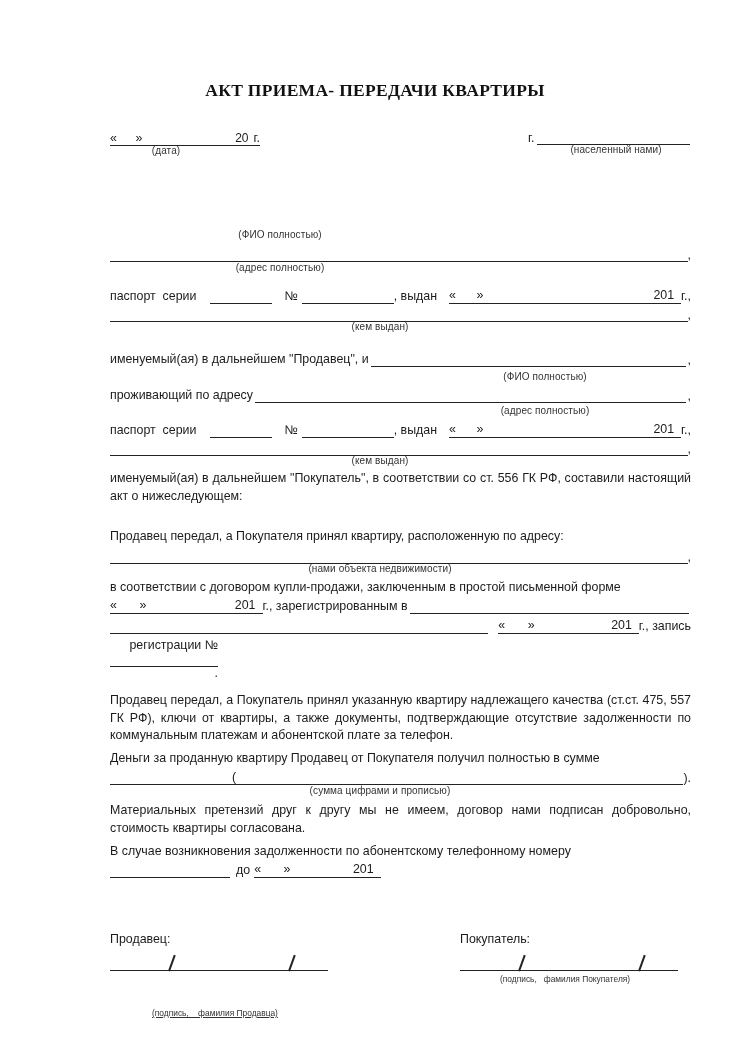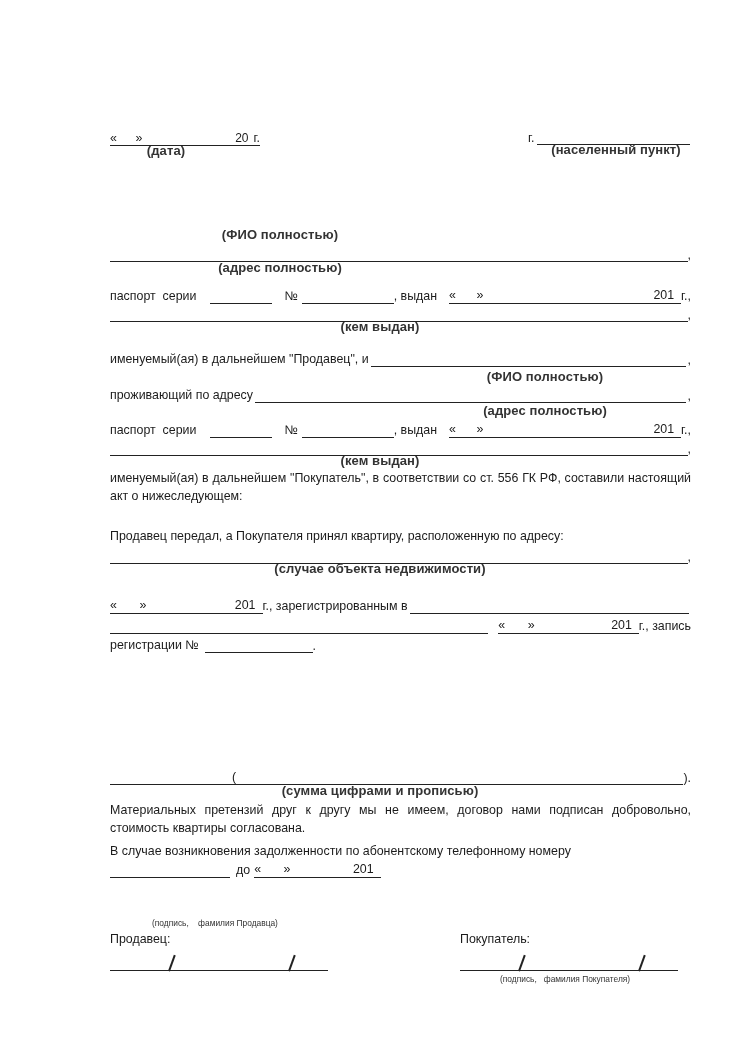--- a/index.html
+++ b/index.html
@@ -14,22 +14,22 @@
 
   
   .doc-title{
     position:absolute;left:0;top:80px;width:750px;
     text-align:center;
     font-family:"Liberation Serif","DejaVu Serif",serif;
     font-weight:bold;font-size:17.5px;letter-spacing:.3px;
     color:#111;
   }
   .cap{
-    font-size:13px;color:#333;text-align:center;
-    line-height:10px;letter-spacing:.1px;font-weight:bold;
+    font-size:10px;color:#333;text-align:center;
+    line-height:10px;letter-spacing:.1px;
   }
 
   .quot{letter-spacing:.5px;}
 
   
   .para{
     position:absolute;left:110px;width:581px;
     font-size:12.4px;line-height:17.6px;text-align:justify;
     text-justify:inter-word;
   }
@@ -44,40 +44,41 @@
   .sig-label{position:absolute;font-size:12.4px;}
   .sig-line{position:absolute;height:1.3px;background:#222;}
   .slash{position:absolute;width:1.6px;height:17px;background:#222;transform:rotate(20deg);transform-origin:bottom center;}
   .sig-cap{position:absolute;font-size:8.4px;color:#333;white-space:pre;}
 </style>
 </head>
 <body>
 
 <div class="page">
 
+  <div class="doc-title">АКТ ПРИЕМА- ПЕРЕДАЧИ КВАРТИРЫ</div>
 
   <div style="position:absolute;left:110px;top:128px;width:150px;">
     <div style="display:flex;align-items:flex-end;border-bottom:1.3px solid #222;height:17px;">
       <span class="quot" style="font-size:12.4px;">«</span>
       <span style="width:18px;display:inline-block;"></span>
       <span class="quot" style="font-size:12.4px;">»</span>
       <span style="flex:1 1 auto;"></span>
       <span style="font-size:12px;">20</span>
       <span style="width:5px;"></span>
       <span style="font-size:12.4px;">г.</span>
     </div>
     <div class="cap" style="width:112px;margin-left:0;">(дата)</div>
   </div>
 
   <div style="position:absolute;left:528px;top:128px;width:162px;">
     <div style="display:flex;align-items:flex-end;height:17px;">
       <span style="font-size:12.4px;">г.</span>
       <span style="flex:1 1 auto;border-bottom:1.3px solid #222;height:13px;margin-left:3px;"></span>
     </div>
-    <div class="cap" style="width:148px;margin-left:14px;">(населенный пункт)</div>
+    <div class="cap" style="width:148px;margin-left:14px;">(населенный нами)</div>
   </div>
 
   <div class="cap" style="position:absolute;left:150px;top:230px;width:260px;">(ФИО полностью)</div>
 
   <div style="position:absolute;left:110px;top:248px;width:581px;">
     <div style="display:flex;align-items:flex-end;">
       <span style="flex:1 1 auto;border-bottom:1.3px solid #222;height:13px;"></span>
       <span style="font-size:12.4px;line-height:13px;">,</span>
     </div>
   </div>
@@ -153,22 +154,23 @@
 
   <div class="para" style="top:470px;">именуемый(ая) в дальнейшем "Покупатель", в соответствии со ст. 556 ГК РФ, составили настоящий акт о нижеследующем:</div>
 
   <div class="para" style="top:528px;">Продавец    передал, а Покупателя    принял квартиру, расположенную по адресу:</div>
   <div style="position:absolute;left:110px;top:550px;width:581px;">
     <div style="display:flex;align-items:flex-end;">
       <span style="flex:1 1 auto;border-bottom:1.3px solid #222;height:13px;"></span>
       <span style="font-size:12.4px;line-height:13px;">,</span>
     </div>
   </div>
-  <div class="cap" style="position:absolute;left:260px;top:564px;width:240px;">(случае объекта недвижимости)</div>
-
+  <div class="cap" style="position:absolute;left:260px;top:564px;width:240px;">(нами объекта недвижимости)</div>
+
+  <div class="para para-nj" style="top:579px;">в соответствии с договором купли-продажи, заключенным в простой письменной форме</div>
 
   <div class="fline" style="top:598px;">
     <span class="txt quot" style="border-bottom:1.3px solid #222;">«</span>
     <span style="width:22px;border-bottom:1.3px solid #222;height:13px;"></span>
     <span class="txt quot" style="border-bottom:1.3px solid #222;">»</span>
     <span style="width:88px;border-bottom:1.3px solid #222;height:13px;"></span>
     <span class="txt" style="border-bottom:1.3px solid #222;">201</span>
     <span style="width:7px;border-bottom:1.3px solid #222;height:13px;"></span>
     <span class="txt">г., зарегистрированным в</span>
     <span class="grow"></span>
@@ -179,28 +181,30 @@
     <span style="width:8px;"></span>
     <span class="txt quot" style="border-bottom:1.3px solid #222;">«</span>
     <span style="width:22px;border-bottom:1.3px solid #222;height:13px;"></span>
     <span class="txt quot" style="border-bottom:1.3px solid #222;">»</span>
     <span style="width:76px;border-bottom:1.3px solid #222;height:13px;"></span>
     <span class="txt" style="border-bottom:1.3px solid #222;">201</span>
     <span style="width:7px;border-bottom:1.3px solid #222;height:13px;"></span>
     <span class="txt">г., запись</span>
   </div>
 
-  <div style="position:absolute;left:110px;top:638px;display:flex;align-items:flex-end;font-size:12.4px;">
+  <div style="position:absolute;left:110px;top:638px;display:flex;align-items:flex-end;font-size:12.4px;flex-direction:column;">
     <span style="line-height:15px;">регистрации №</span>
     <span style="width:6px;"></span>
     <span style="width:108px;border-bottom:1.3px solid #222;height:13px;"></span>
     <span style="line-height:13px;">.</span>
   </div>
 
-
+  <div class="para" style="top:692px;">Продавец передал, а Покупатель принял указанную квартиру надлежащего качества (ст.ст. 475, 557 ГК РФ), ключи от квартиры, а также документы, подтверждающие отсутствие задолженности по коммунальным платежам и абонентской плате за телефон.</div>
+
+  <div class="para" style="top:750px;">Деньги за проданную квартиру Продавец от Покупателя получил полностью в сумме</div>
 
   <div style="position:absolute;left:110px;top:770px;width:581px;">
     <div style="display:flex;align-items:flex-end;">
       <span style="width:122px;border-bottom:1.3px solid #222;height:14px;"></span>
       <span style="font-size:12.4px;line-height:14px;border-bottom:1.3px solid #222;height:14px;">(</span>
       <span style="flex:1 1 auto;border-bottom:1.3px solid #222;height:14px;"></span>
       <span style="font-size:12.4px;line-height:14px;">).</span>
     </div>
   </div>
   <div class="cap" style="position:absolute;left:260px;top:786px;width:240px;">(сумма цифрами и прописью)</div>
@@ -222,20 +226,20 @@
     <span style="width:7px;border-bottom:1.3px solid #222;height:13px;"></span>
   </div>
 
 
   <div class="sig-label" style="left:110px;top:932px;">Продавец:</div>
   <div class="sig-label" style="left:460px;top:932px;">Покупатель:</div>
 
   <div class="sig-line" style="left:110px;top:970px;width:218px;"></div>
   <div class="slash" style="left:168px;top:954px;"></div>
   <div class="slash" style="left:288px;top:954px;"></div>
-  <div class="sig-cap" style="left:152px;top:918px;">(подпись,    фамилия Продавца)</div>
+  <div class="sig-cap" style="left:152px;top:1008px;text-decoration:underline;">(подпись,    фамилия Продавца)</div>
 
   <div class="sig-line" style="left:460px;top:970px;width:218px;"></div>
   <div class="slash" style="left:518px;top:954px;"></div>
   <div class="slash" style="left:638px;top:954px;"></div>
   <div class="sig-cap" style="left:500px;top:974px;">(подпись,   фамилия Покупателя)</div>
 
 </div>
 
 </body></html>

